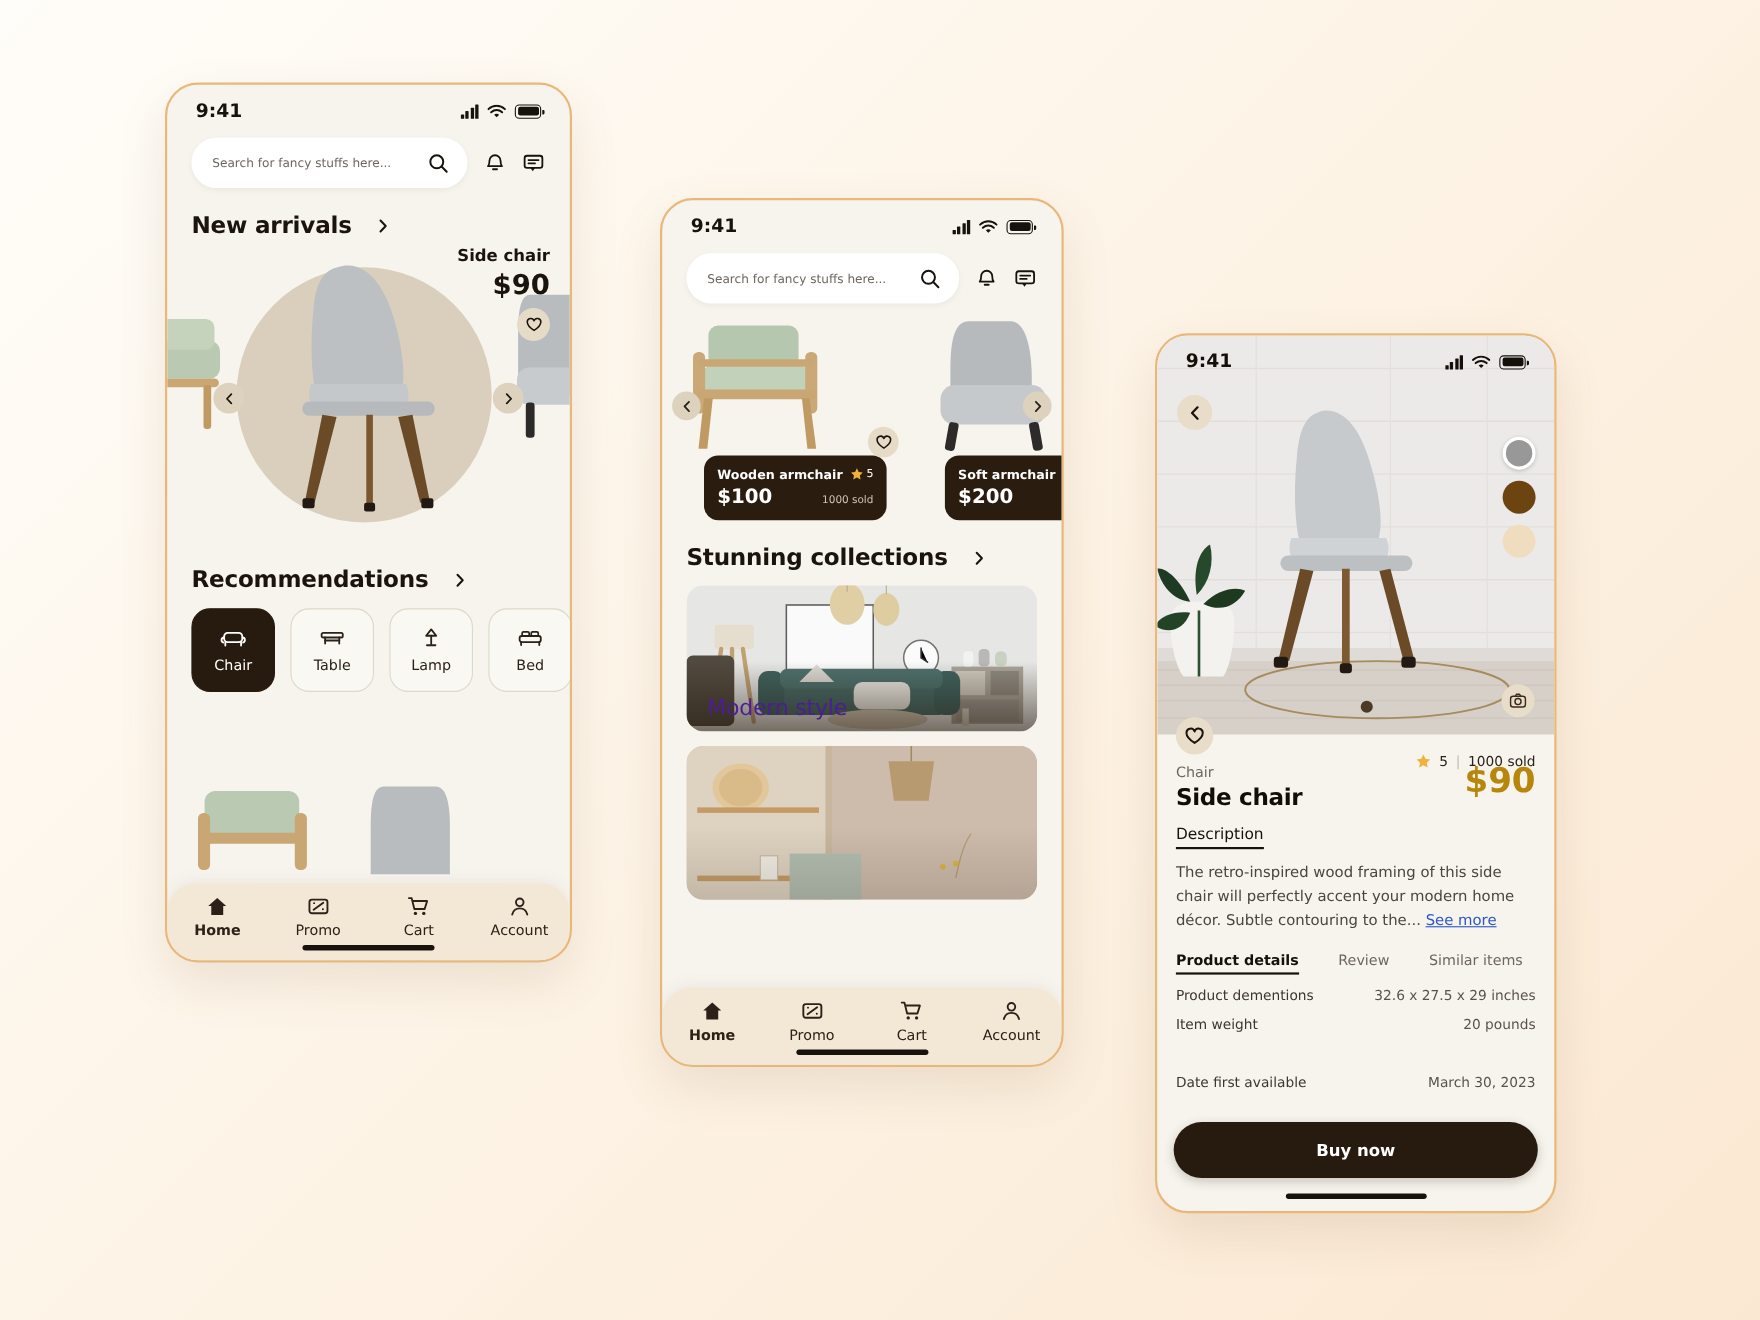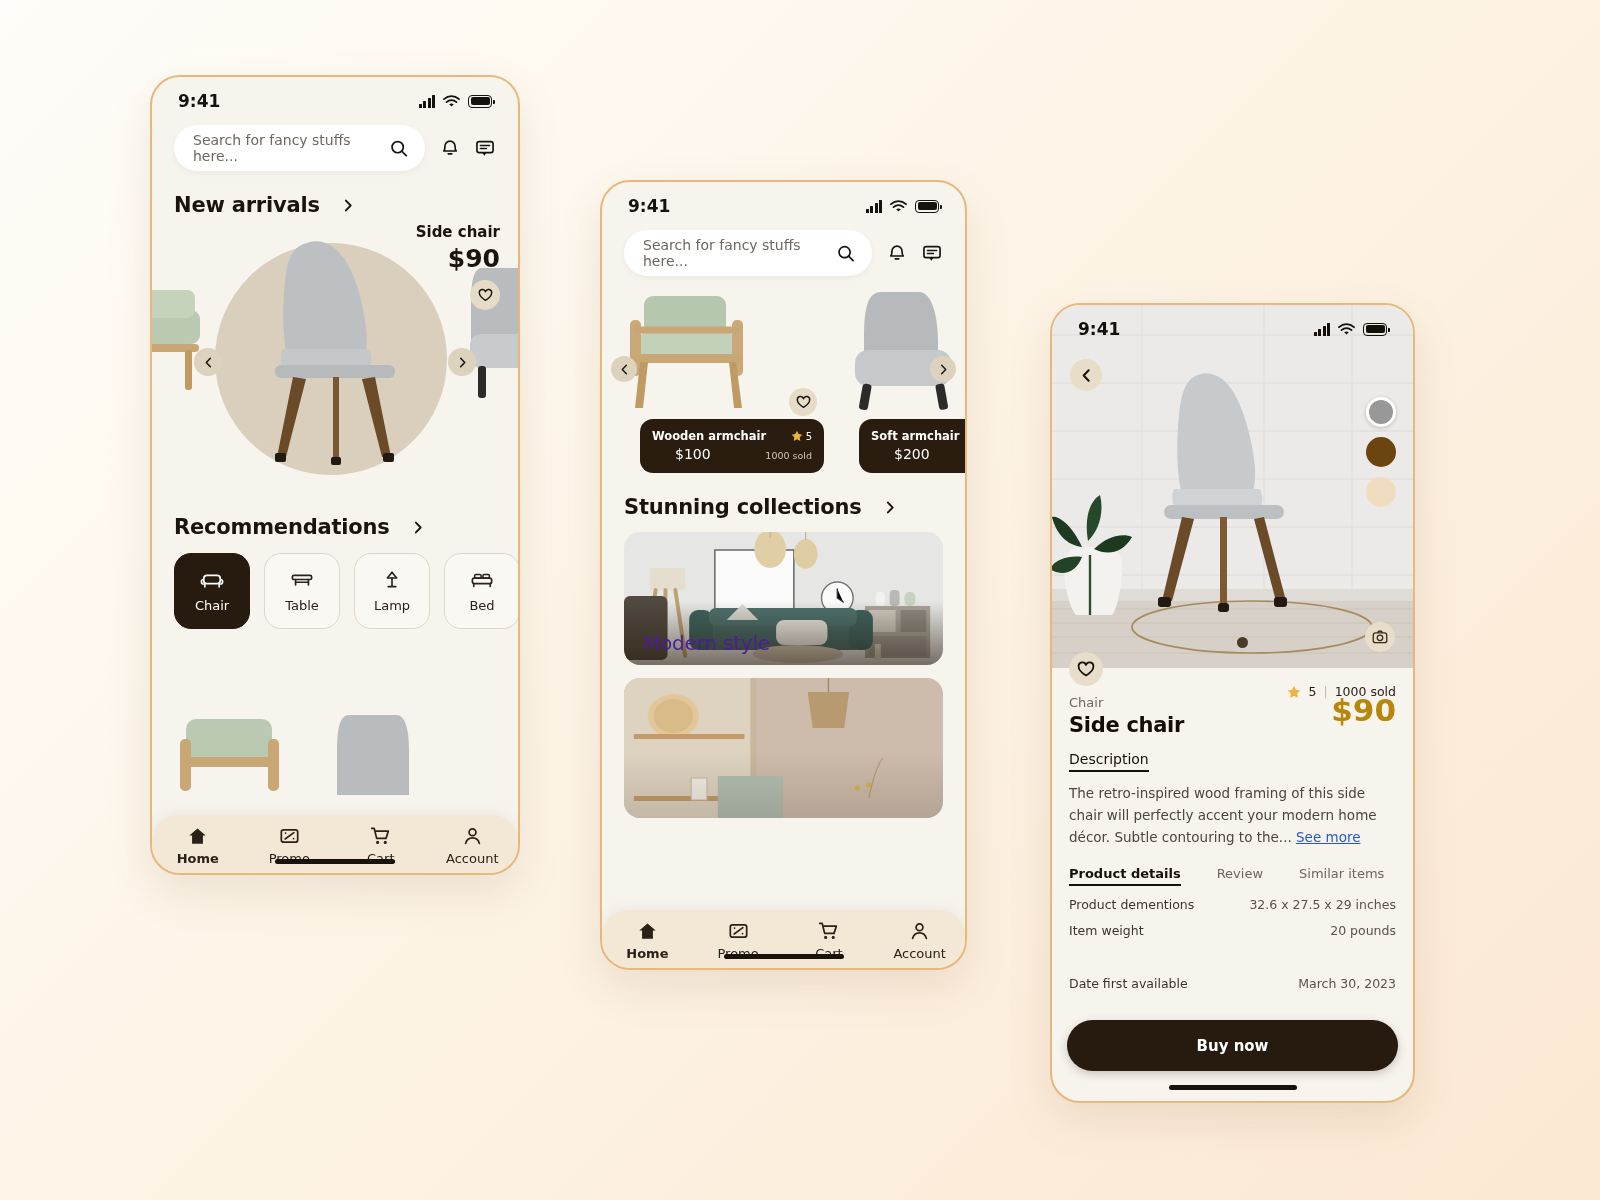--- a/index.html
+++ b/index.html
@@ -47,21 +47,21 @@
   }
   .batt span { display:block; height:100%; background: currentColor; border-radius:2px; }
 
   
   .searchrow { display:flex; align-items:center; gap:14px; padding: 8px 22px 0 22px; }
   .searchbox {
     flex:1; height:46px; background:#fff; border-radius:26px;
     display:flex; align-items:center; justify-content:space-between;
     padding: 0 17px 0 19px; box-shadow: 0 2px 6px rgba(0,0,0,.05);
   }
-  .searchbox .ph { font-size:14px; color:#6d6760; }
+  .searchbox .ph { font-size:11px; color:#6d6760; }
   .hicons { display:flex; gap:13px; }
   .hicons svg { display:block; }
 
   
   .sect { display:flex; align-items:center; gap:22px; padding: 22px 22px 0 22px; }
   .sect h2 { font-size:21px; font-weight:bold; color:#1a140c; letter-spacing:-.2px; }
   .chev { color:#1a140c; }
 
   
   .hero { position:relative; height:270px; margin-top:6px; overflow:hidden; }
@@ -95,49 +95,49 @@
     width:76px;height:76px;border-radius:17px;border:1.4px solid #ded7ca;
     background:#faf8f3; display:flex;flex-direction:column;align-items:center;
     justify-content:center; gap:7px; flex:none;
   }
   .chip.active { background:#271a0e; border-color:#271a0e; color:#fff; }
   .chip span { font-size:13px; color:#2a2119; }
   .chip.active span { color:#fff; }
 
   
   .bnav {
-    position:absolute; left:0; right:0; bottom:0; height:58px;
+    position:absolute; left:0; right:0; bottom:0; height:70px;
     background:#f2e8d5; border-radius:26px 26px 28px 28px;
     display:flex; align-items:flex-start; padding-top:11px;
     box-shadow: 0 -3px 14px rgba(120,90,55,.07);
   }
   .bnav .item {
     flex:1; display:flex;flex-direction:column;align-items:center;gap:5px;
     font-size:13px; color:#2b2118;
   }
   .bnav .item.active { font-weight:bold; }
   .homebar {
     position:absolute; bottom:9px; left:50%; transform:translateX(-50%);
     width:120px;height:5px;background:#17120c;border-radius:3px;
   }
 
   
   .pcards { position:relative; height:185px; margin-top:12px; }
   .pcard { position:absolute; top:0; width:205px; height:185px; }
   .pcard.a { left:16px; } .pcard.b { left:235px; }
   .pimg { position:absolute; left:0; top:0; width:175px; height:130px; }
   .plabel {
-    position:absolute; left:22px; bottom:0; width:184px;
+    position:absolute; left:22px; bottom:0; width:166px;
     background:#2a1c0e; border-radius:13px; padding:10px 12px 11px 12px; color:#fff;
   }
   .plabel .row1 { display:flex;align-items:center;justify-content:space-between; }
   .plabel .nm { font-size:11.5px; font-weight:bold; }
   .plabel .rt { font-size:10px; display:flex;align-items:center;gap:3px; }
   .plabel .row2 { display:flex;align-items:baseline;justify-content:space-between; margin-top:3px;}
-  .plabel .pr { font-size:14px; font-weight:normal;margin-left:23px; }
+  .plabel .pr { font-size:18px; font-weight:bold; }
   .plabel .sold { font-size:9.5px; color:#cfc4b5; }
   .pheart {
     position:absolute; right:6px; top:100px; width:28px;height:28px;border-radius:50%;
     background:#e6dbc7; display:flex;align-items:center;justify-content:center; z-index:6;
   }
   .navarrow {
     position:absolute; width:26px;height:26px;border-radius:50%;
     background:#ddd2bd; display:flex;align-items:center;justify-content:center; z-index:7;
   }
 

